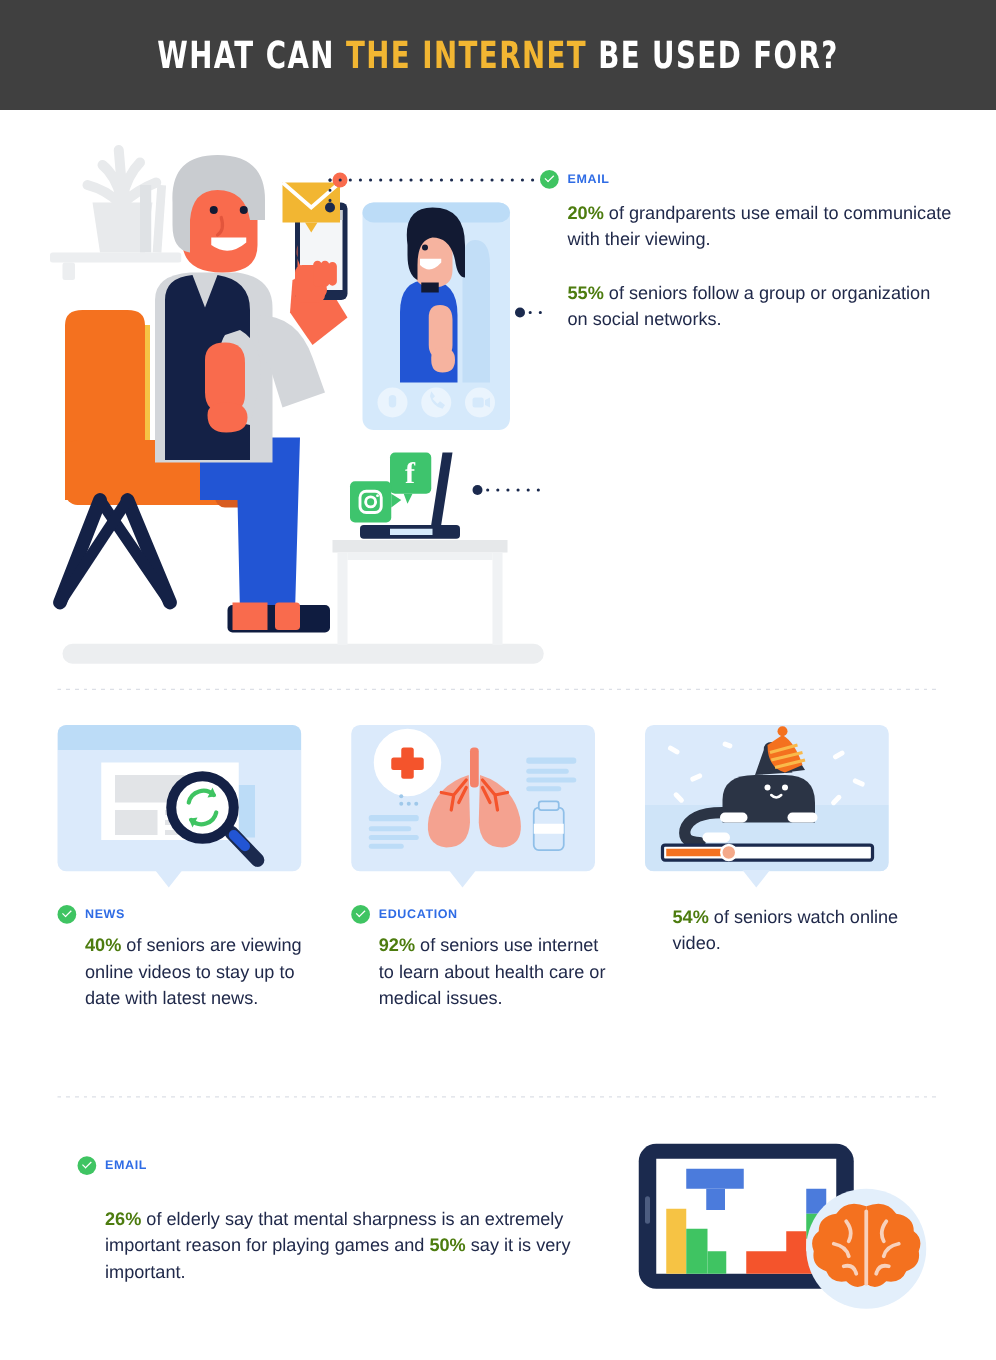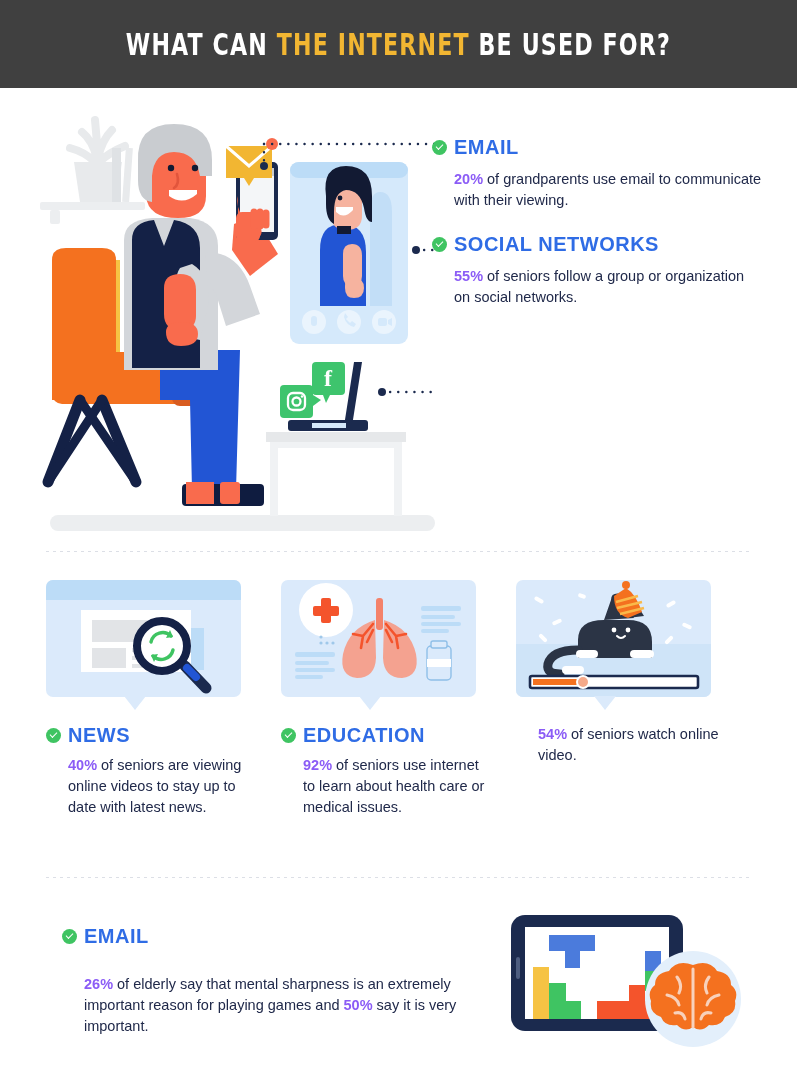--- a/index.html
+++ b/index.html
@@ -20,25 +20,25 @@
   .header-title {
     font-family: "Liberation Sans Narrow", "DejaVu Sans Condensed", "Liberation Sans", sans-serif;
     font-weight: bold; font-size: 30px; letter-spacing: 1.4px;
     color: #ffffff; white-space: nowrap;
     transform: scaleX(0.82); transform-origin: center;
   }
   .header-title .hl { color: #f2b632; }
 
   
   .stat-head {
-    color: #2f6ce5; font-weight: bold; font-size: 20px;
+    color: #2f6ce5; font-weight: bold; font-size: 10px;
     letter-spacing: 0.5px; white-space: nowrap;
   }
   .stat-body { color: #20294a; font-size: 14.5px; line-height: 1.45; }
-  .stat-body b { font-weight: bold; color: #8b5cf6; }
+  .stat-body b { font-weight: bold; color: #4d7c0f; }
   .check {
     width: 15px; height: 15px; border-radius: 50%;
     background: #3fc462; display: inline-block; position: relative; flex: 0 0 15px;
   }
   .check::after {
     content: ""; position: absolute; left: 4px; top: 4px;
     width: 6px; height: 3px;
     border-left: 1.6px solid #fff; border-bottom: 1.6px solid #fff;
     transform: rotate(-45deg);
   }
@@ -221,24 +221,20 @@
 
   <div class="top-stats">
     <div class="top-stat">
       <div class="head-row">
         <span class="check"></span>
         <span class="stat-head">EMAIL</span>
       </div>
       <div class="stat-body"><b>20%</b><span> of grandparents use email to communicate with their viewing.</span></div>
     </div>
     <div class="top-stat">
-      <div class="head-row">
-        <span class="check"></span>
-        <span class="stat-head">SOCIAL NETWORKS</span>
-      </div>
       <div class="stat-body"><b>55%</b><span> of seniors follow a group or organization on social networks.</span></div>
     </div>
   </div>
 
   <div class="divider" style="top:551px"></div>
 
   <div class="cards">
 
     <div class="card">
       <div class="card-art">

